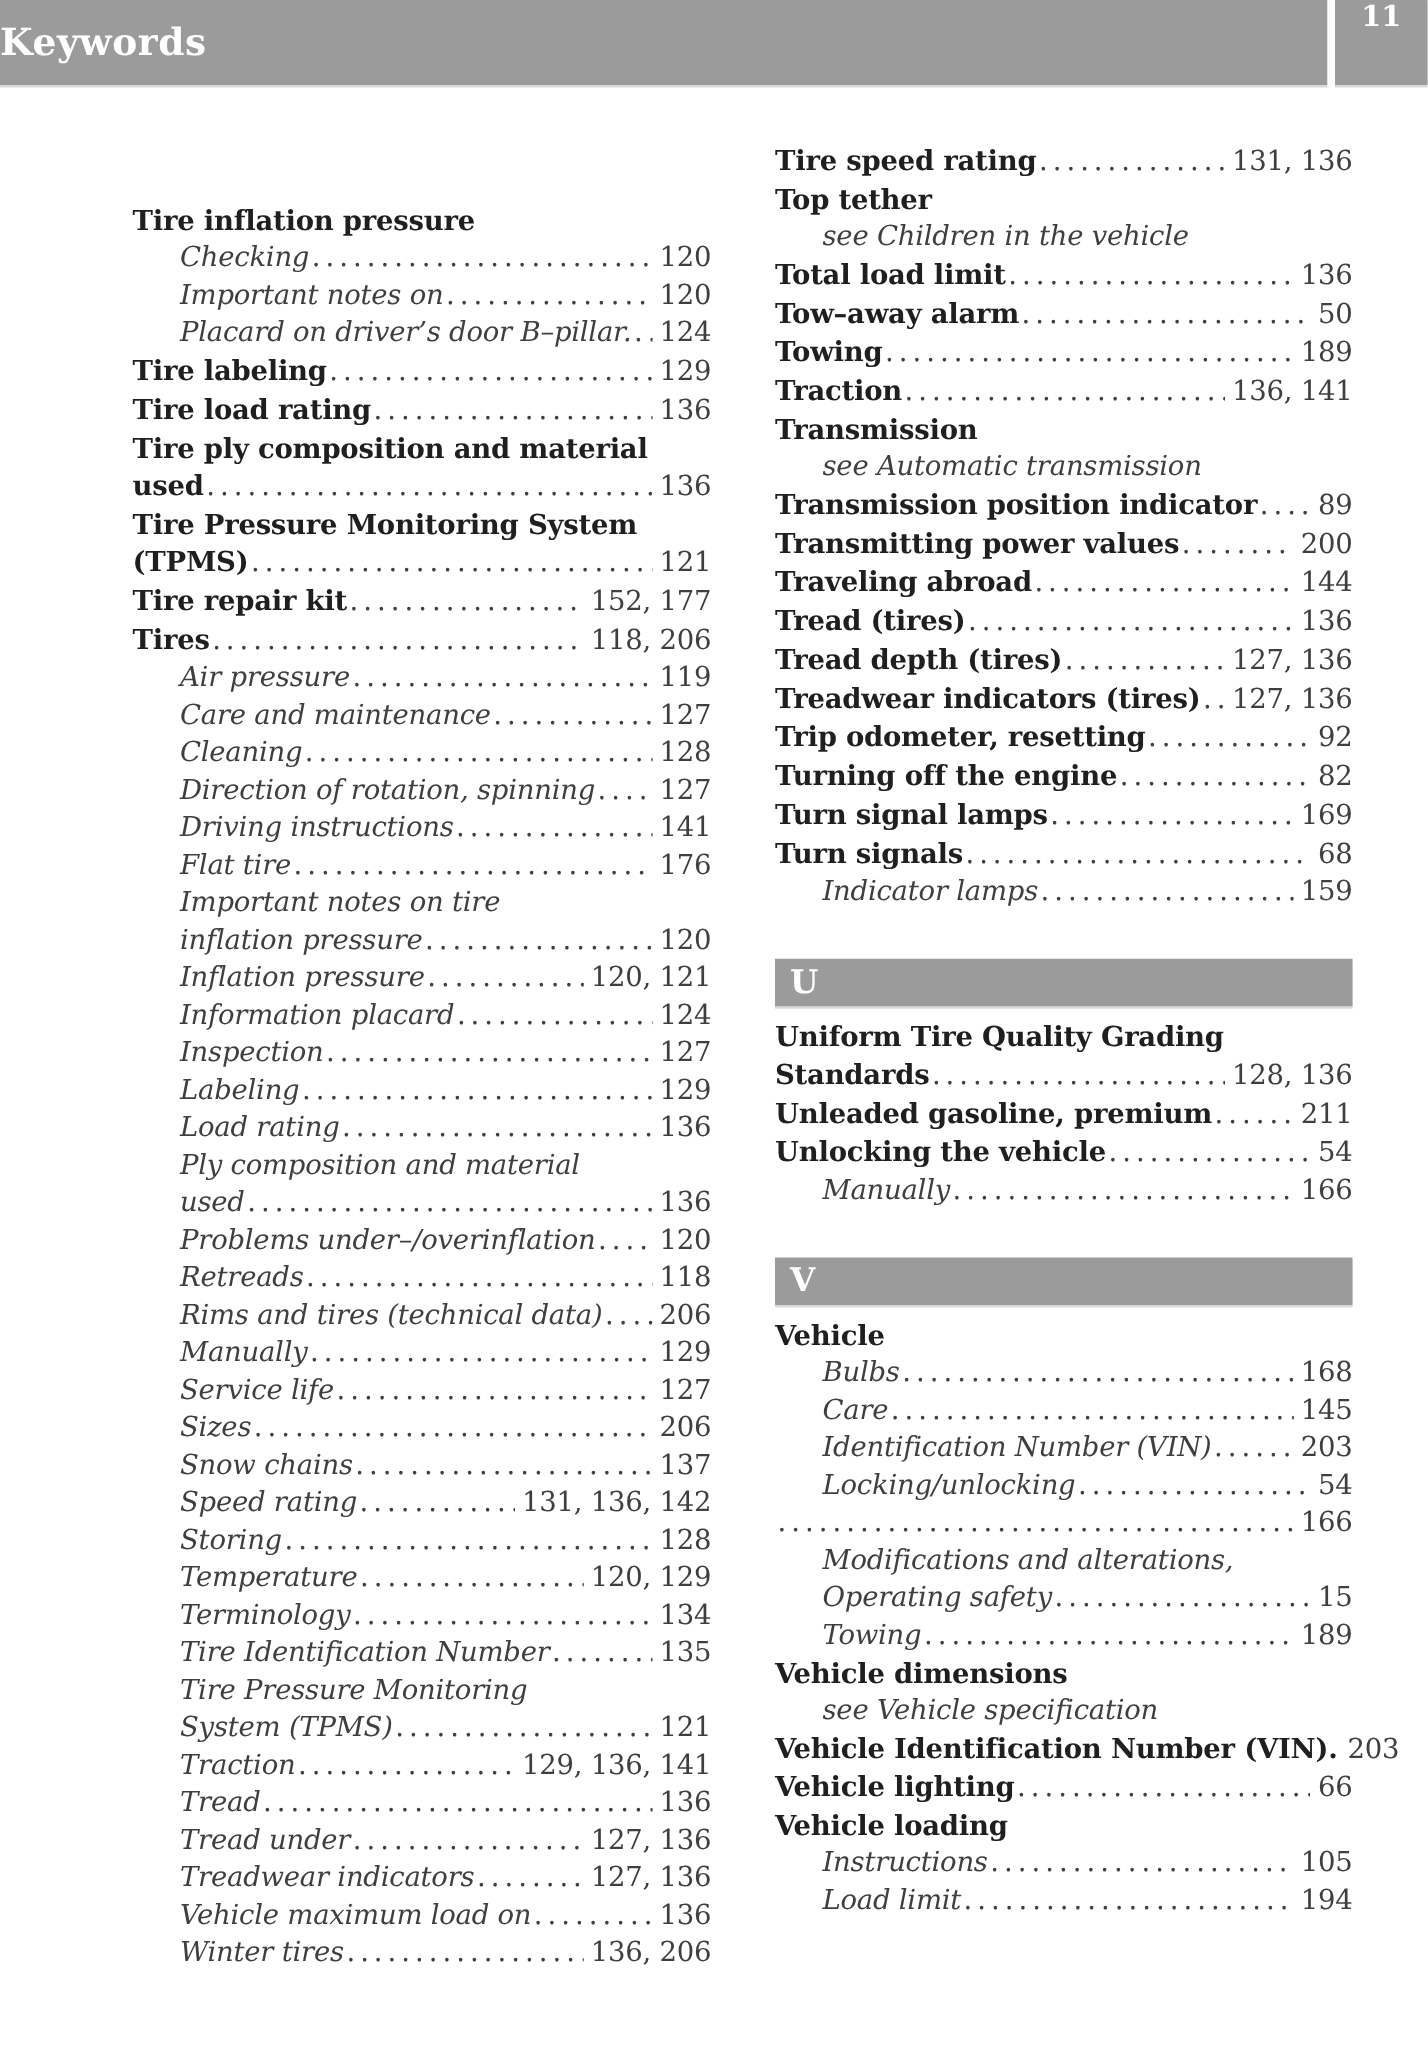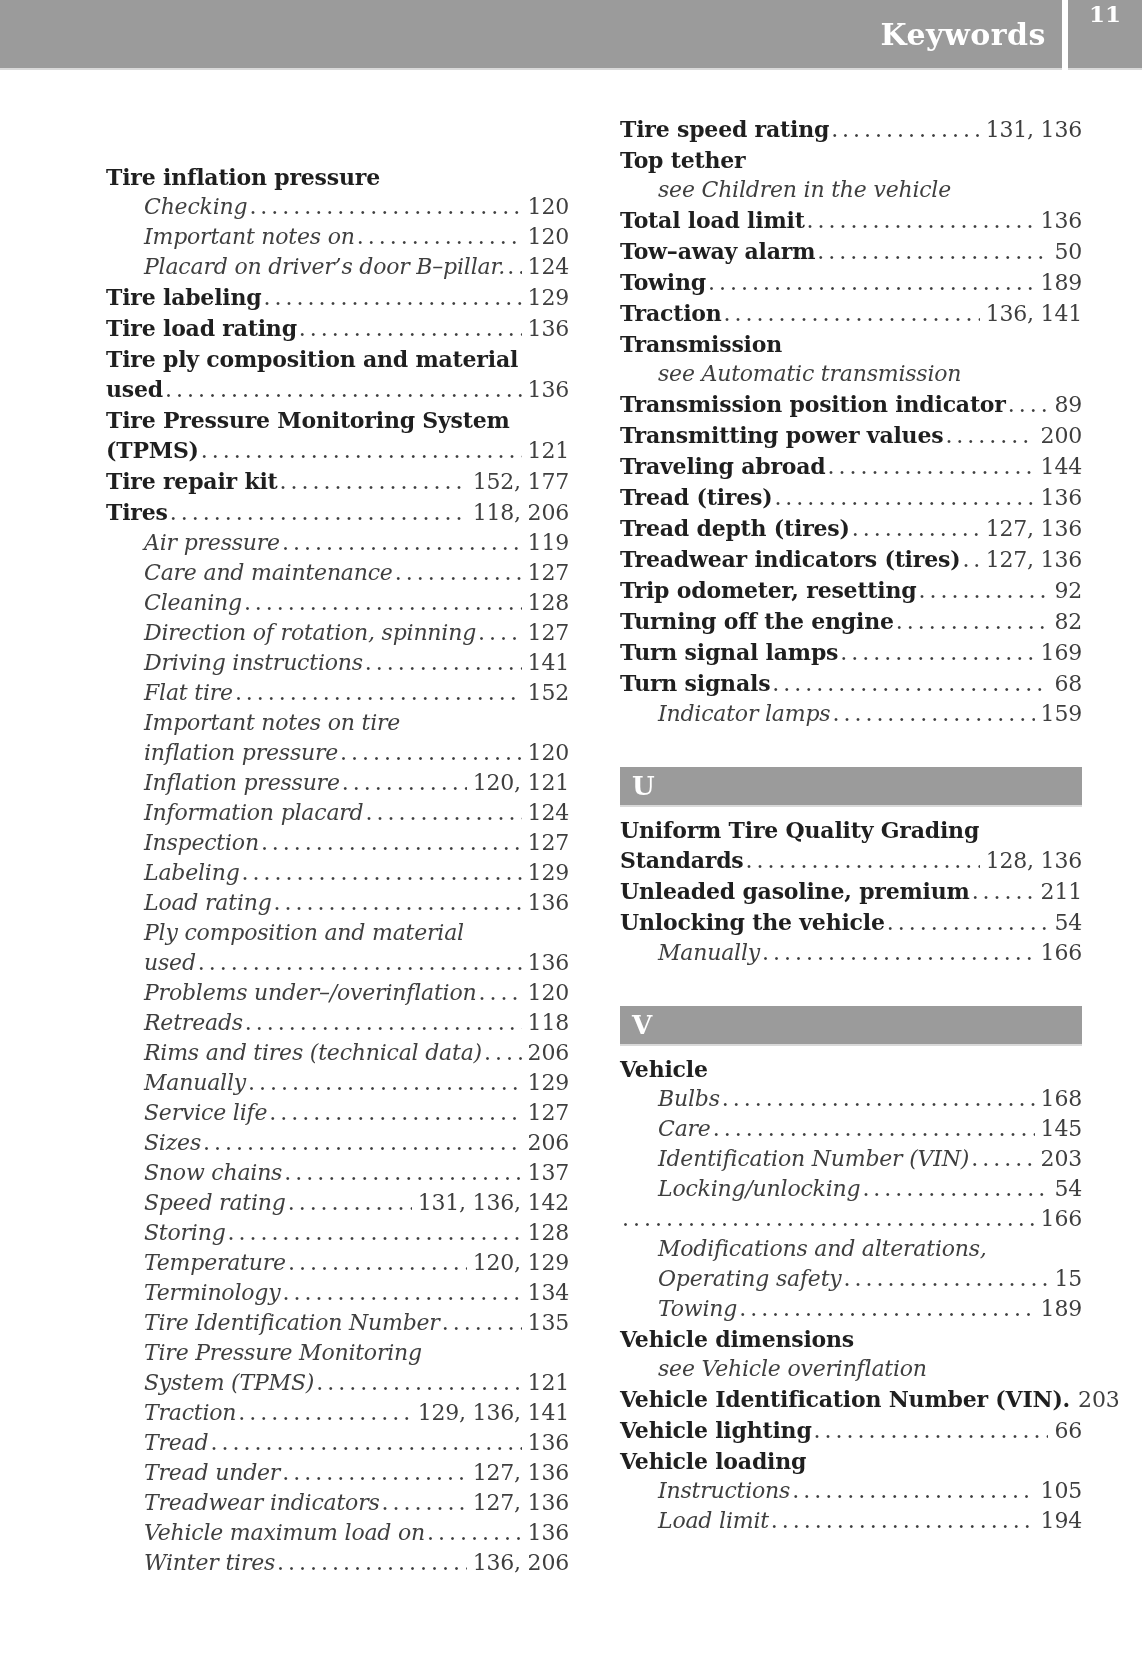--- a/index.html
+++ b/index.html
@@ -12,21 +12,21 @@
   html,body{background:#ffffff;}
   body{
     width:1142px;height:1654px;position:relative;
     font-family:"DejaVu Serif", serif;
     overflow:hidden;
   }
   
   .hdr{position:absolute;top:0;left:0;width:1142px;height:68px;display:flex;}
   .hdr-main{
     flex:1;background:var(--bar-gray);display:flex;align-items:center;
-    justify-content:flex-end;padding-right:16px;box-shadow:0 2px 0 #d9d9d9;
+    padding-right:16px;box-shadow:0 2px 0 #d9d9d9;
   }
   .hdr-gap{width:6px;background:#ffffff;}
   .hdr-pagebox{
     width:74px;background:var(--bar-gray);display:flex;align-items:flex-start;
     justify-content:center;box-shadow:0 2px 0 #d9d9d9;
   }
   .hdr-title{font-size:30px;font-weight:700;color:var(--hdr-text);letter-spacing:.5px;}
   .hdr-pagenum{font-size:23px;font-weight:700;color:var(--hdr-text);}
   
   .col{position:absolute;top:114px;}
@@ -142,21 +142,21 @@
       <span class="pg">127</span>
     </div>
     <div class="row">
       <span class="lbl ind">Driving instructions</span>
       <span class="leader"></span>
       <span class="pg">141</span>
     </div>
     <div class="row">
       <span class="lbl ind">Flat tire</span>
       <span class="leader"></span>
-      <span class="pg">152</span>
+      <span class="pg">176</span>
     </div>
     <div class="row">
       <span class="lbl ind">Important notes on tire</span>
     </div>
     <div class="row">
       <span class="lbl ind">inflation pressure</span>
       <span class="leader"></span>
       <span class="pg">120</span>
     </div>
     <div class="row">
@@ -450,21 +450,21 @@
     </div>
     <div class="row">
       <span class="lbl ind">Towing</span>
       <span class="leader"></span>
       <span class="pg">189</span>
     </div>
     <div class="row">
       <span class="lbl bold">Vehicle dimensions</span>
     </div>
     <div class="row">
-      <span class="lbl ind">see Vehicle overinflation</span>
+      <span class="lbl ind">see Vehicle specification</span>
     </div>
     <div class="row">
       <span class="lbl bold">Vehicle Identification Number (VIN).</span>
       <span class="leader"></span>
       <span class="pg">203</span>
     </div>
     <div class="row">
       <span class="lbl bold">Vehicle lighting</span>
       <span class="leader"></span>
       <span class="pg">66</span>

